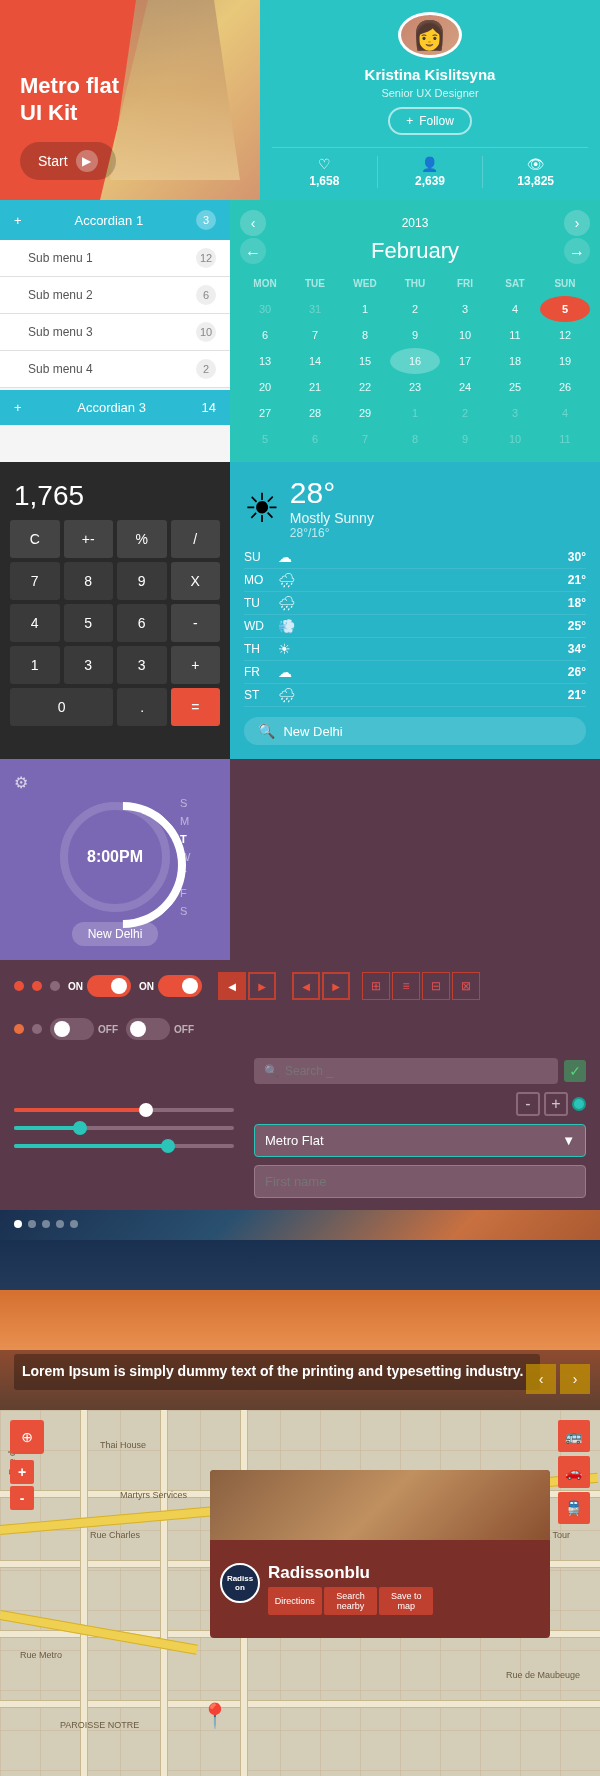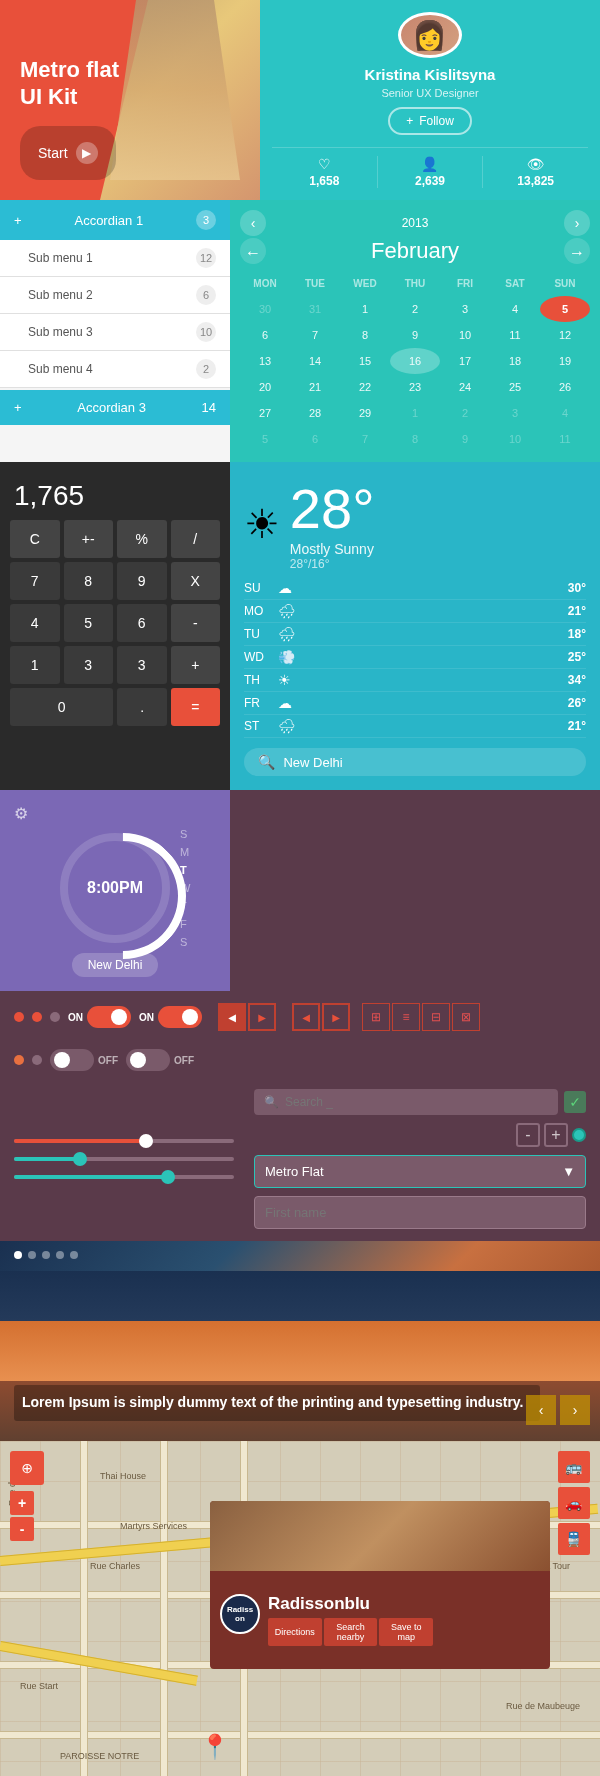--- a/index.html
+++ b/index.html
@@ -51,21 +51,21 @@
       line-height: 1.2;
       margin-bottom: 16px;
     }
     .start-btn {
       display: inline-flex;
       align-items: center;
       gap: 8px;
       background: rgba(0,0,0,0.2);
       color: white;
       border: none;
-      padding: 16px 18px;
+      padding: 8px 18px;
       border-radius: 20px;
       cursor: pointer;
       font-size: 14px;
     }
     .start-btn .arrow-circle {
       width: 22px; height: 22px;
       border-radius: 50%;
       background: rgba(255,255,255,0.3);
       display: flex; align-items: center; justify-content: center;
       font-size: 12px;
@@ -281,21 +281,21 @@
       flex: 1;
       background: #29b5c8;
       padding: 14px;
     }
     .weather-main {
       display: flex;
       align-items: center;
       gap: 10px;
       margin-bottom: 6px;
     }
-    .weather-temp { color: white; font-size: 56px; font-weight: 300; }
+    .weather-temp { color: white; font-size: 30px; font-weight: 300; }
     .weather-desc { color: rgba(255,255,255,0.9); font-size: 14px; }
     .weather-sub { color: rgba(255,255,255,0.7); font-size: 12px; }
     .weather-list { margin-top: 6px; }
     .weather-row {
       display: flex;
       align-items: center;
       padding: 3px 0;
       border-bottom: 1px solid rgba(255,255,255,0.1);
       font-size: 12px;
       color: white;
@@ -1123,21 +1123,21 @@
   <div class="map-road-h" style="top:220px;left:0;right:0;"></div>
   <div class="map-road-h" style="top:290px;left:0;right:0;"></div>
   <div class="map-road-v" style="left:80px;top:0;bottom:0;"></div>
   <div class="map-road-v" style="left:160px;top:0;bottom:0;"></div>
   <div class="map-road-v" style="left:240px;top:0;bottom:0;"></div>
   <div class="map-road-yellow" style="top:115px;left:0;right:0;transform:rotate(-5deg);transform-origin:left center;"></div>
   <div class="map-road-yellow" style="top:200px;left:0;width:200px;transform:rotate(10deg);transform-origin:left center;"></div>
 
   <div class="street-label" style="top:60px;left:12px;transform:rotate(-90deg);">Rue de</div>
   <div class="street-label" style="top:120px;left:90px;">Rue Charles</div>
-  <div class="street-label" style="top:240px;left:20px;">Rue Start</div>
+  <div class="street-label" style="top:240px;left:20px;">Rue Metro</div>
   <div class="street-label" style="top:260px;right:20px;">Rue de Maubeuge</div>
   <div class="street-label" style="top:310px;left:60px;">PAROISSE NOTRE</div>
   <div class="street-label" style="top:30px;left:100px;">Thai House</div>
   <div class="street-label" style="top:120px;right:30px;">Hotel De La Tour</div>
   <div class="street-label" style="top:80px;left:120px;">Martyrs Services</div>
 
   <div class="map-controls">
     <button class="map-ctrl-btn">⊕</button>
     <div class="map-zoom-group">
       <button class="map-zoom-btn">+</button>

